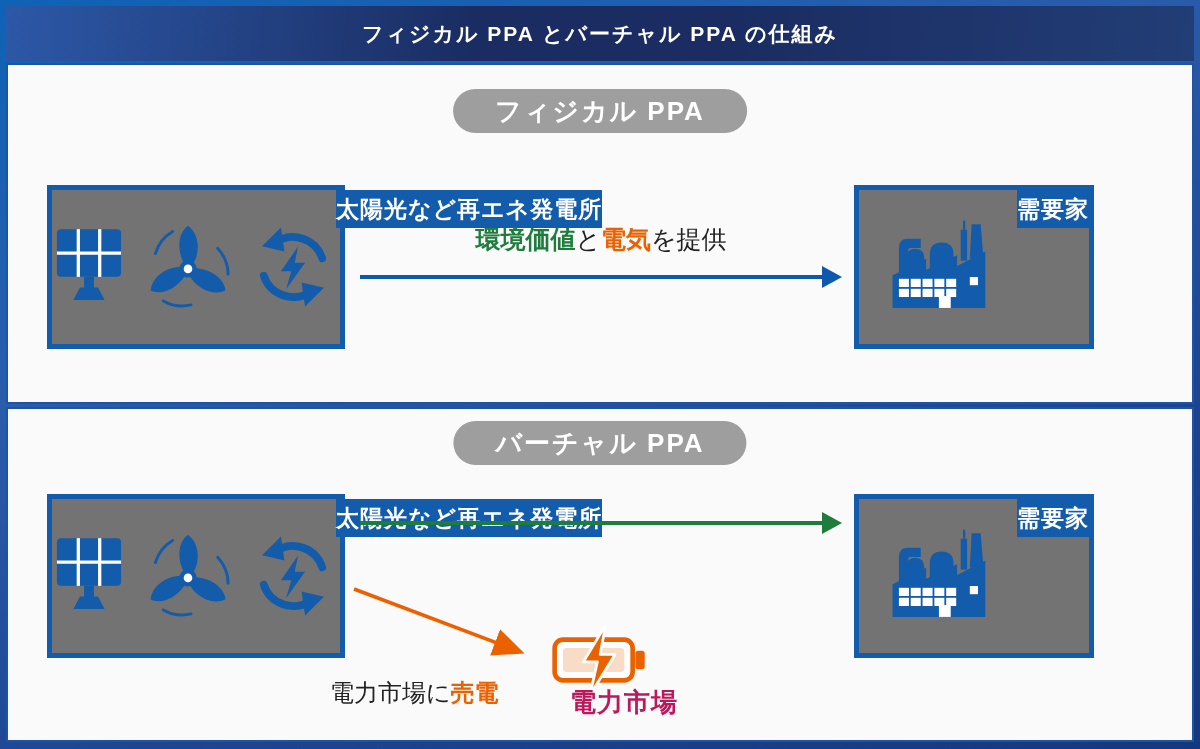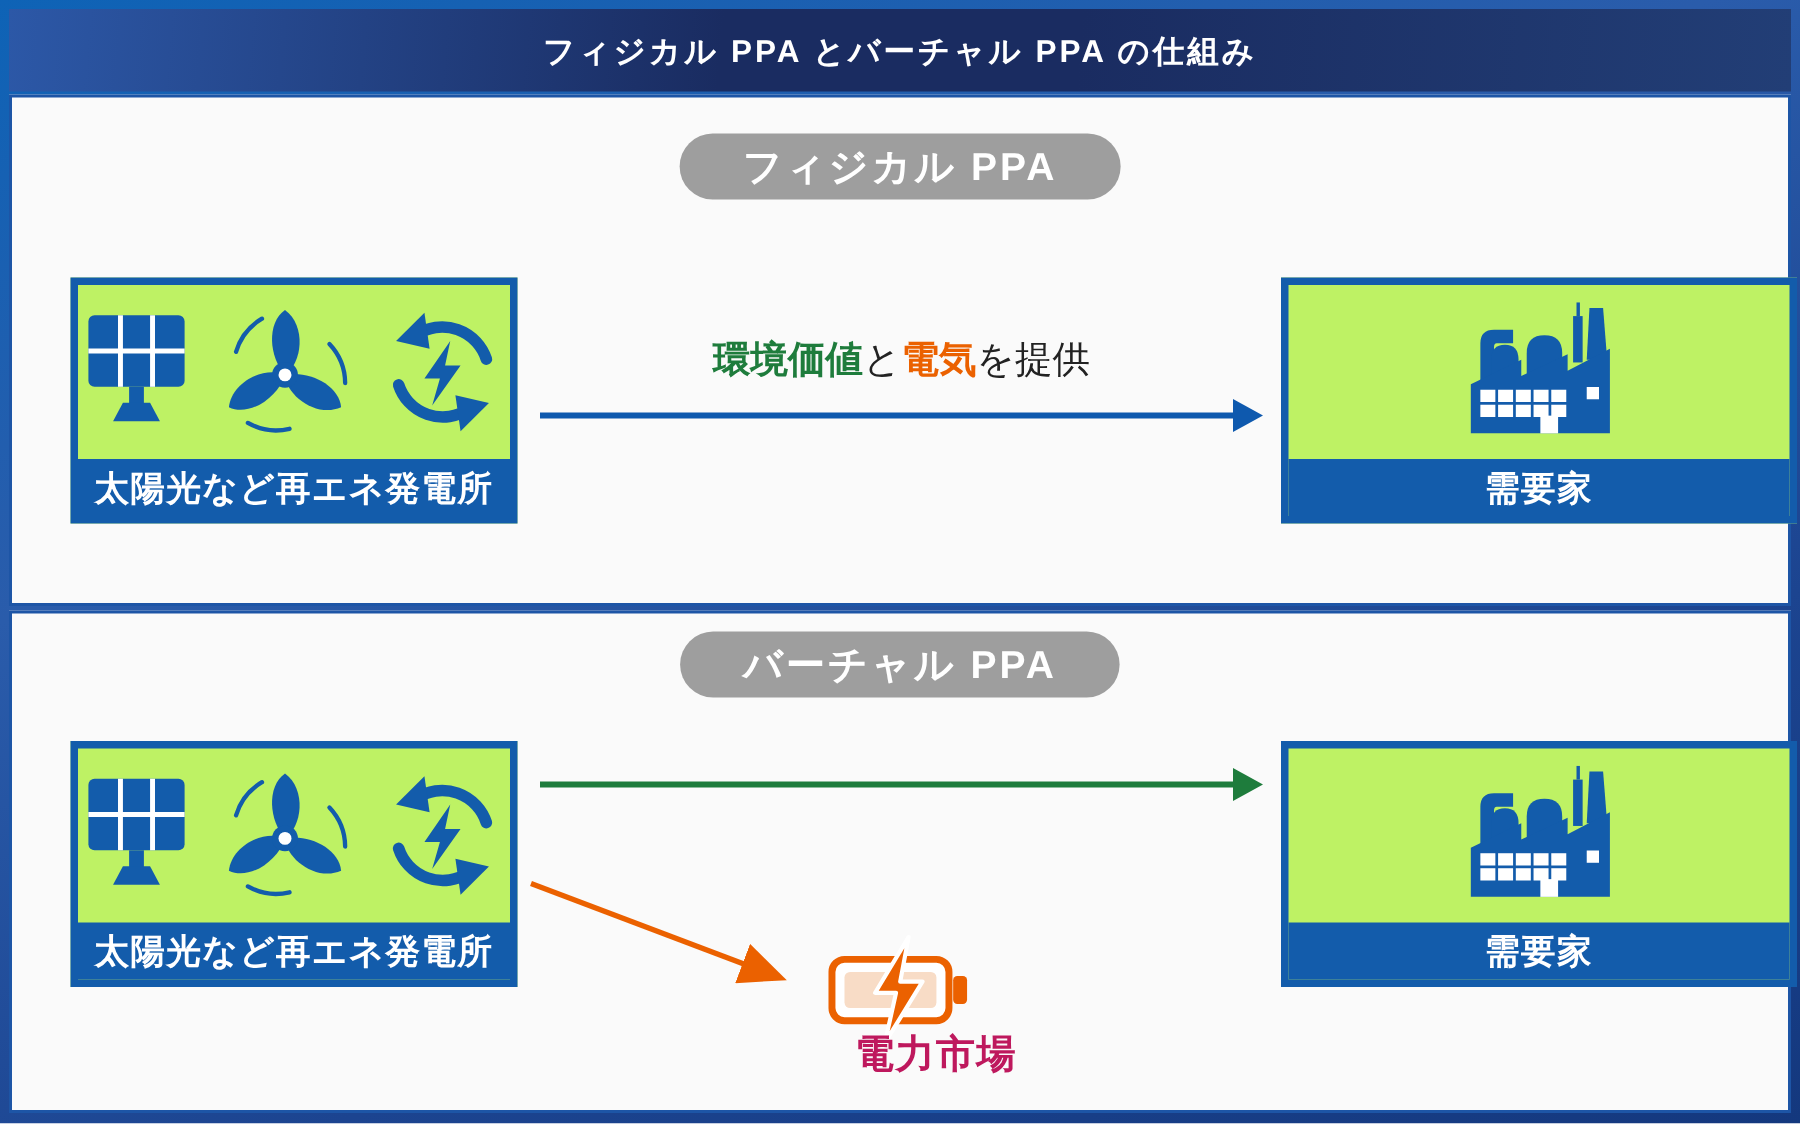--- a/index.html
+++ b/index.html
@@ -27,30 +27,30 @@
 
   .badge {
     position:absolute; left:50%; transform:translateX(-50%);
     background:#9e9e9e; color:#ffffff; border-radius:24px;
     height:44px; padding:13px 42px; display:inline-flex; align-items:center;
     font-size:26px; font-weight:bold; letter-spacing:2px; white-space:nowrap;
   }
 
   .entity-box {
     position:absolute; width:298px; height:164px;
-    background:#bef264; border:5px solid #135cab;
-    display:flex; flex-direction:column;
+    background:#737373; border:5px solid #135cab;
+    display:flex; flex-direction:row;
   }
   .entity-icons { flex:1; display:flex; align-items:center; justify-content:center; gap:14px; }
   .entity-label {
     height:38px; background:#135cab; color:#ffffff;
     display:flex; align-items:center; justify-content:center;
     font-size:23px; font-weight:bold; letter-spacing:1px; white-space:nowrap;
   }
-  .entity-box.consumer { width:344px; }
+  .entity-box.consumer { width:240px; }
 
   .flow { position:absolute; width:482px; text-align:center; }
   .flow-label { font-size:25px; white-space:nowrap; margin-bottom:10px; color:#222; }
   .flow-label .green  { color:#1e7c3c; font-weight:bold; }
   .flow-label .orange { color:#eb6100; font-weight:bold; }
   .flow-line { display:flex; align-items:center; }
   .flow-line .bar  { flex:1; height:4px; }
   .flow-line .head { width:0; height:0; border-top:11px solid transparent; border-bottom:11px solid transparent; border-left:20px solid; }
   .flow-blue  .bar { background:#0e59ae; } .flow-blue  .head { border-left-color:#0e59ae; }
   .flow-green .bar { background:#1e7c3c; } .flow-green .head { border-left-color:#1e7c3c; }
@@ -215,20 +215,21 @@
     </svg>
 
     <svg style="position:absolute; left:542px; top:212px;" width="104" height="78" viewBox="0 0 112 84">
       <rect x="5" y="20" width="84" height="44" rx="9" fill="#ffffff" stroke="#eb6100" stroke-width="5"></rect>
       <rect x="14" y="29" width="66" height="26" rx="4" fill="#f8dcc6"></rect>
       <rect x="92" y="32" width="10" height="20" rx="3" fill="#eb6100"></rect>
       <path d="M60 4 L36 44 L51 44 L43 80 L70 36 L54 36 Z" fill="#eb6100" stroke="#ffffff" stroke-width="3" stroke-linejoin="round"></path>
     </svg>
     <div class="market-label" style="left:520px; top:276px;">電力市場</div>
 
+    <div class="sell-note" style="left:322px; top:268px;"><span>電力市場に</span><span class="orange">売電</span></div>
 
     <div class="entity-box consumer" style="left:846px; top:85px;">
       <div class="entity-icons">
         <svg width="122" height="100" viewBox="0 0 130 110">
           <path d="M22 64 V34 Q22 24 32 24 H46 V34 H34 Q32 34 32 37 V64 Z" fill="#135cab"></path>
           <path d="M30 66 V46 Q30 35 40 35 Q50 35 50 46 V62 Z" fill="#135cab"></path>
           <path d="M56 64 V41 Q56 28 69 28 Q82 28 82 41 V58 Z" fill="#135cab"></path>
           <rect x="90" y="14" width="7" height="34" fill="#135cab"></rect>
           <rect x="92.5" y="4" width="2.5" height="10" fill="#135cab"></rect>
           <path d="M102 8 H112 L115 46 H100 Z" fill="#135cab"></path>

